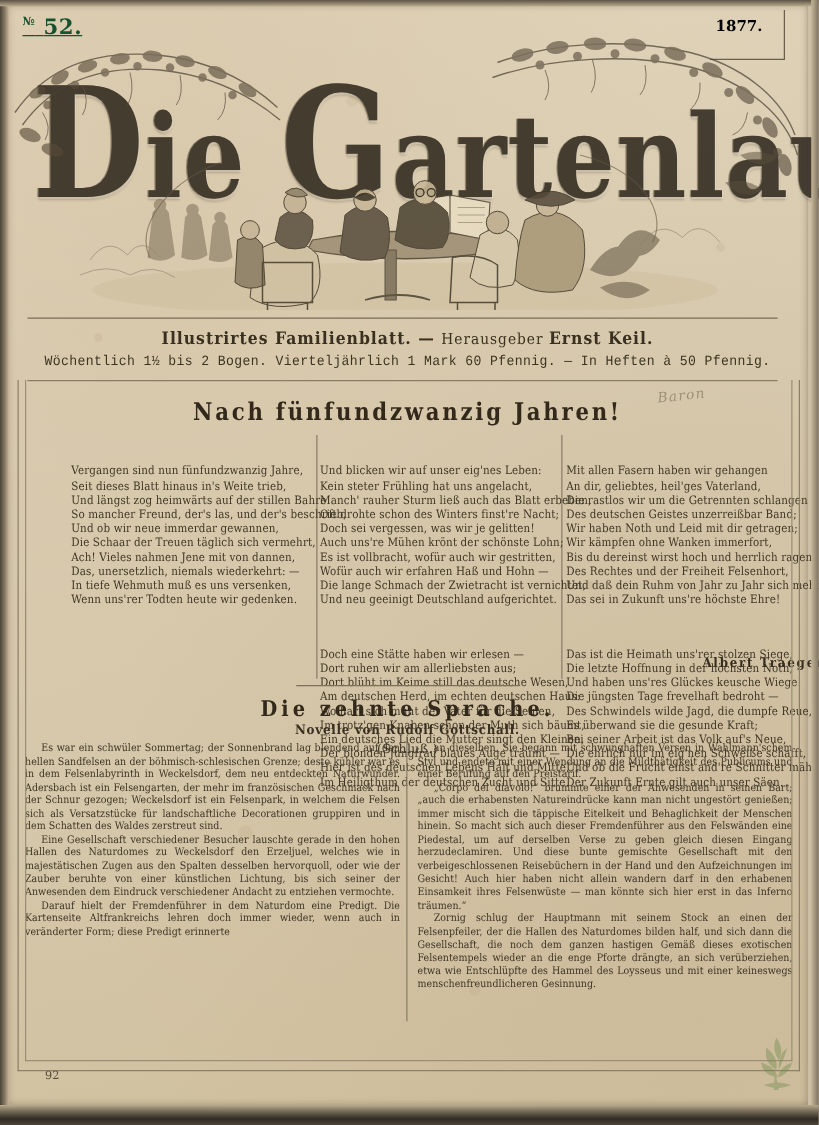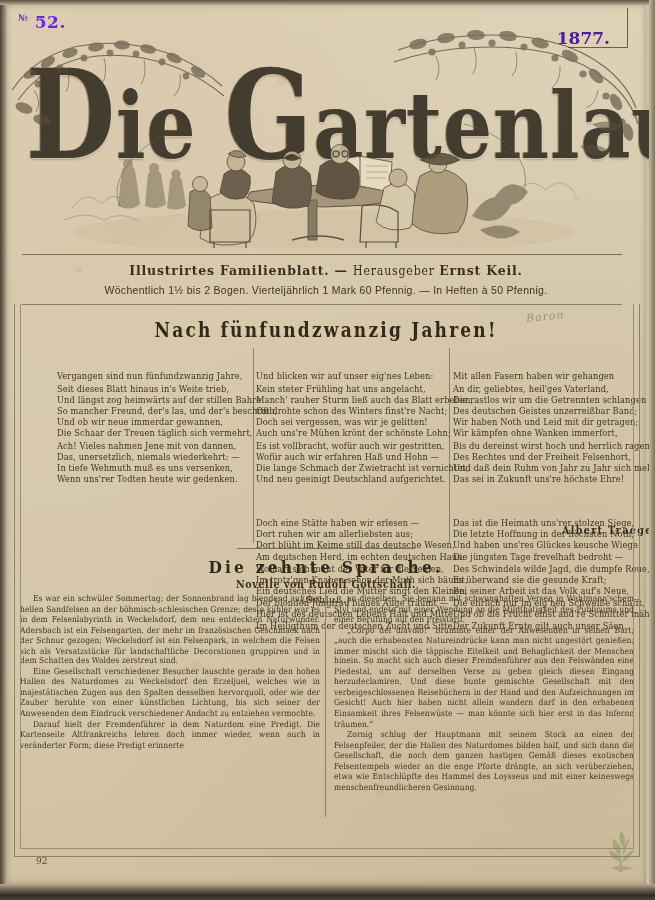--- a/index.html
+++ b/index.html
@@ -58,28 +58,29 @@
     left: 12px; top: 8px;
     width: 628px; height: 862px;
   }
 
   
   .masthead { position: relative; height: 242px; }
 
   .issue-no {
     position: absolute; left: 6px; top: 4px;
     font-family: "DejaVu Serif", serif;
-    font-size: 17px; font-weight: 700; color: #6d28d9;
+    font-size: 17px; font-weight: 700; color: #14532d;
     letter-spacing: .5px;
+    text-decoration: underline;
   }
   .issue-no sup { font-size: 9px; }
   .issue-year {
-    position: absolute; right: 30px; top: 20px;
-    font-family: "DejaVu Serif", serif;
-    font-size: 17px; font-weight: 700; color: #4c1d95;
+    position: absolute; right: 30px; top: 6px;
+    font-family: "DejaVu Serif", serif;
+    font-size: 12px; font-weight: 700; color: #000000;
   }
   .mast-rule-r {
     position: absolute; right: 12px; top: 0; width: 1px; height: 40px;
     background: #6a5f4b;
   }
   .mast-rule-r2 {
     position: absolute; right: 12px; top: 39px; width: 60px; height: 1px;
     background: #6a5f4b;
   }
 
@@ -132,21 +133,21 @@
     text-align: center;
     font-family: "DejaVu Serif", serif;
     font-size: 12.5px; font-weight: 700; color: #39301f;
     letter-spacing: .8px;
     transform: scaleY(1.1);
   }
   .subtitle .light { font-weight: 400; font-size: 11px; }
   .subprice {
     position: absolute; left: 0; top: 276px; width: 628px;
     text-align: center;
-    font-family: Liberation Sans, sans-serif;
+    font-family: Liberation Mono, monospace;
     font-size: 10.5px; color: #3c3422;
     letter-spacing: .3px;
     transform: scaleY(1.08);
   }
   .subline-bot {
     position: absolute; left: 10px; top: 296px; width: 600px; height: 1px;
     background: #8a7d66;
   }
   .pencil-mark {
     position: absolute; right: 36px; top: 300px;

